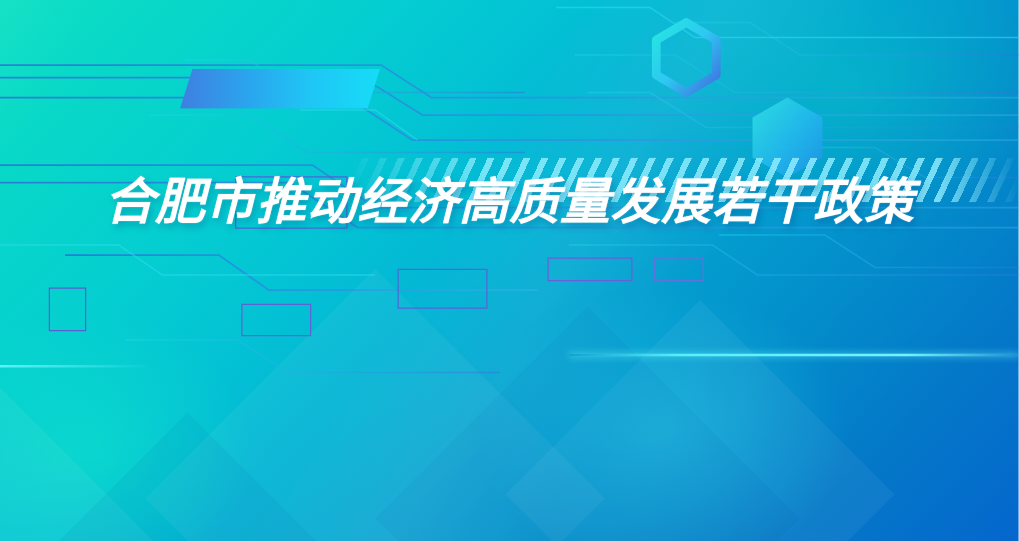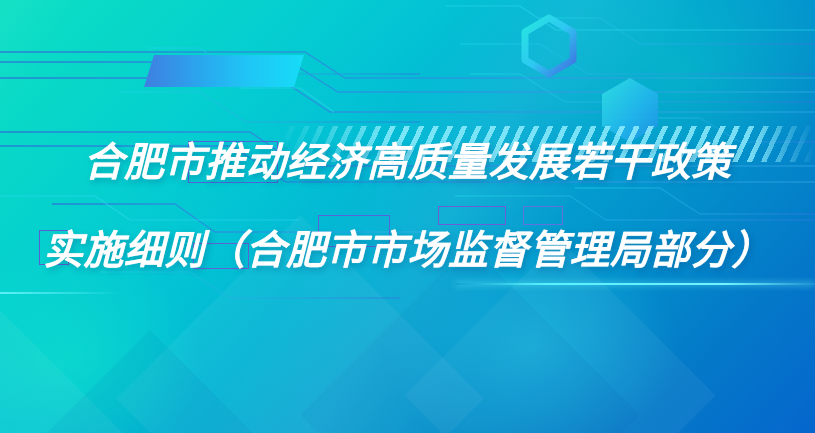--- a/index.html
+++ b/index.html
@@ -296,16 +296,15 @@
   <div class="rect-outline rect-b"></div>
   <div class="rect-outline rect-d"></div>
   <div class="rect-outline rect-e"></div>
   <div class="rect-outline rect-f"></div>
 
   <div class="glowline gl-under2"></div>
   <div class="glowline gl-left"></div>
 
   <div class="title-wrap">
     <div class="title-line title-line-1">合肥市推动经济高质量发展若干政策</div>
-    <div class="title-line title-line-2">实施细则（合肥市市场监督管理局部分）</div>
   </div>
 
 </div>
 
 </body></html>

